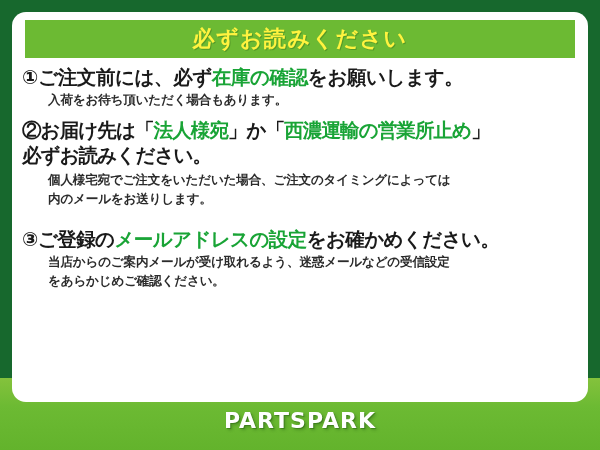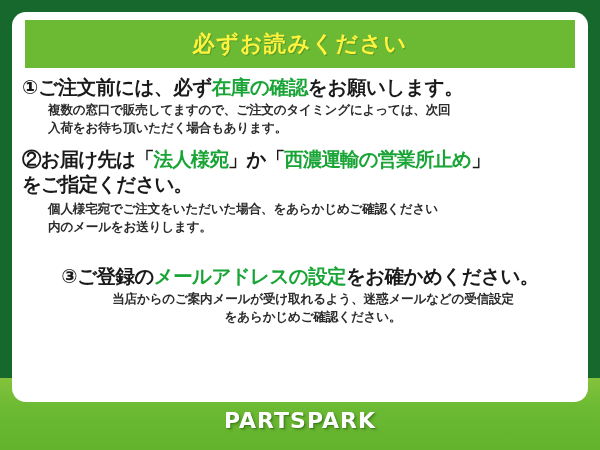--- a/index.html
+++ b/index.html
@@ -55,21 +55,21 @@
     height: 390px;
     box-sizing: border-box;
     background: #ffffff;
     border-radius: 14px;
     padding: 8px 10px 0 10px;
     overflow: hidden;
   }
 
   
   #notice-header {
-    height: 48px;
+    height: 38px;
     background: #6cba33;
     display: flex;
     align-items: center;
     justify-content: center;
     margin: 0 3px 8px 3px;
   }
   #notice-header-title {
     color: #fff33f;
     font-size: 22px;
     font-weight: bold;
@@ -109,50 +109,49 @@
 
   #section-2 .section-heading {
     letter-spacing: -0.9px;
     font-family: Liberation Mono, monospace;
   }
   #section-3 .section-heading {
     letter-spacing: -0.6px;
   }
   #section-1 { margin-top: 2px; }
   #section-2 { margin-top: 12px; }
-  #section-3 { margin-top: 28px; text-align: center; }
+  #section-3 { margin-top: 20px; }
 </style>
 </head>
 <body>
 
 <div id="notice-banner">
 
   <div id="brand-footer">
     <div id="brand-wordmark">PARTSPARK</div>
   </div>
 
   <div id="notice-card">
 
     <div id="notice-header">
       <div id="notice-header-title">必ずお読みください</div>
     </div>
 
     <div class="section" id="section-1">
       <div class="section-heading"><span>①</span><span>ご注文前には、必ず</span><span class="hl">在庫の確認</span><span>をお願いします。</span></div>
       <div class="section-body">
-        <span class="line">複数の窓口で販売してますので、ご注文のタイミングによっては、次回</span>
         <span class="line">入荷をお待ち頂いただく場合もあります。</span>
       </div>
     </div>
 
     <div class="section" id="section-2">
       <div class="section-heading"><span>②</span><span>お届け先は「</span><span class="hl">法人様宛</span><span>」か「</span><span class="hl">西濃運輸の営業所止め</span><span>」</span></div>
-      <div class="section-heading">をご指定ください。</div>
+      <div class="section-heading">必ずお読みください。</div>
       <div class="section-body">
-        <span class="line">個人様宅宛でご注文をいただいた場合、をあらかじめご確認ください</span>
+        <span class="line">個人様宅宛でご注文をいただいた場合、ご注文のタイミングによっては</span>
         <span class="line">内のメールをお送りします。</span>
       </div>
     </div>
 
     <div class="section" id="section-3">
       <div class="section-heading"><span>③</span><span>ご登録の</span><span class="hl">メールアドレスの設定</span><span>をお確かめください。</span></div>
       <div class="section-body">
         <span class="line">当店からのご案内メールが受け取れるよう、迷惑メールなどの受信設定</span>
         <span class="line">をあらかじめご確認ください。</span>
       </div>

